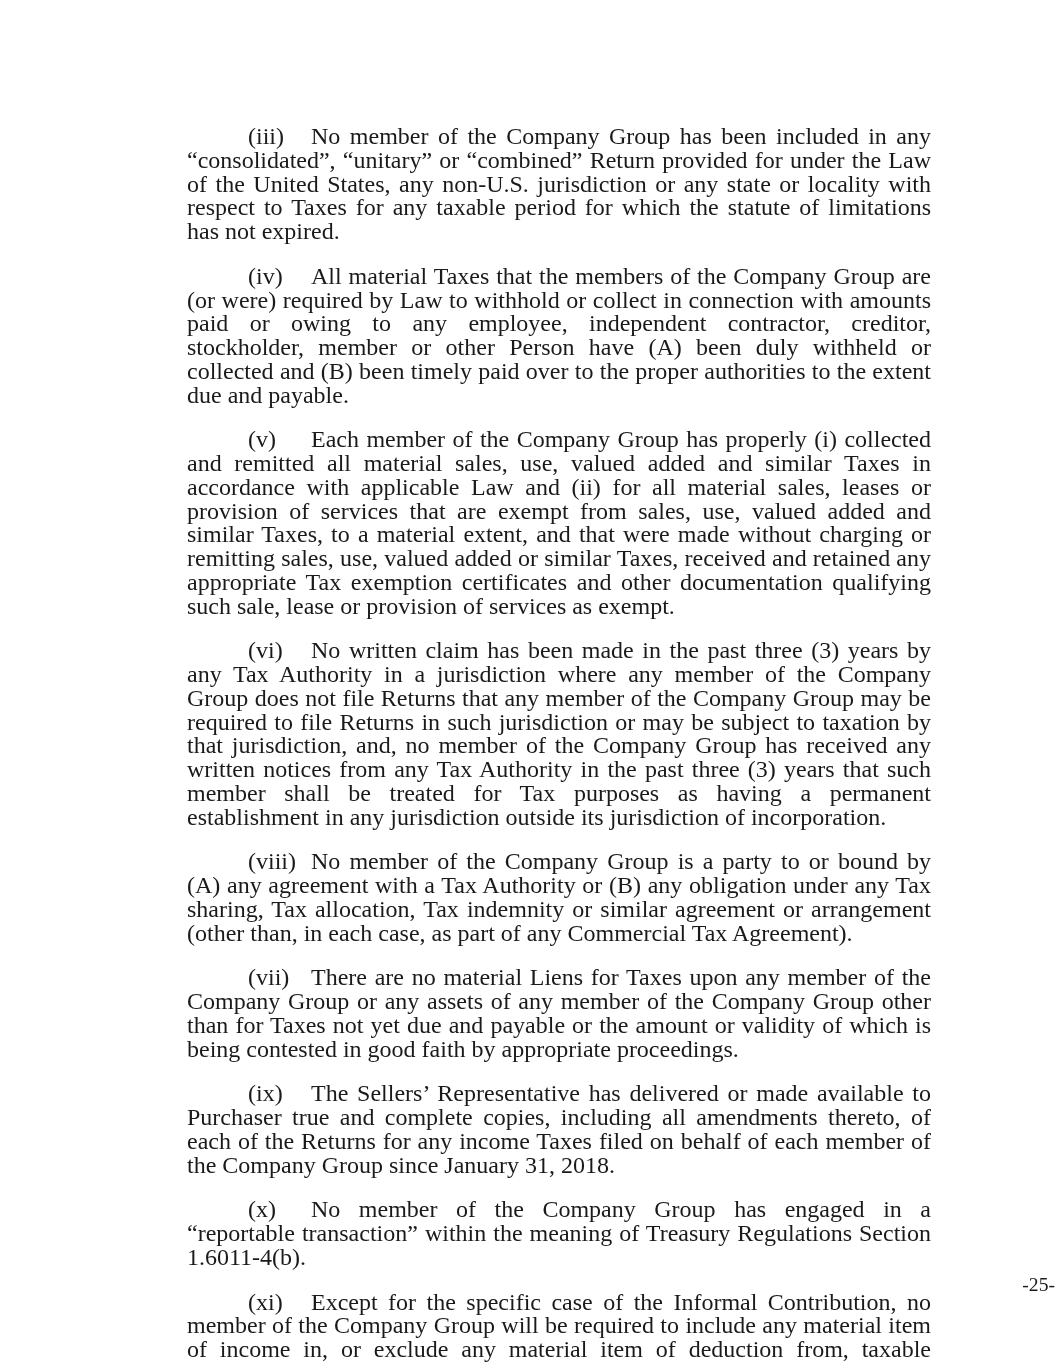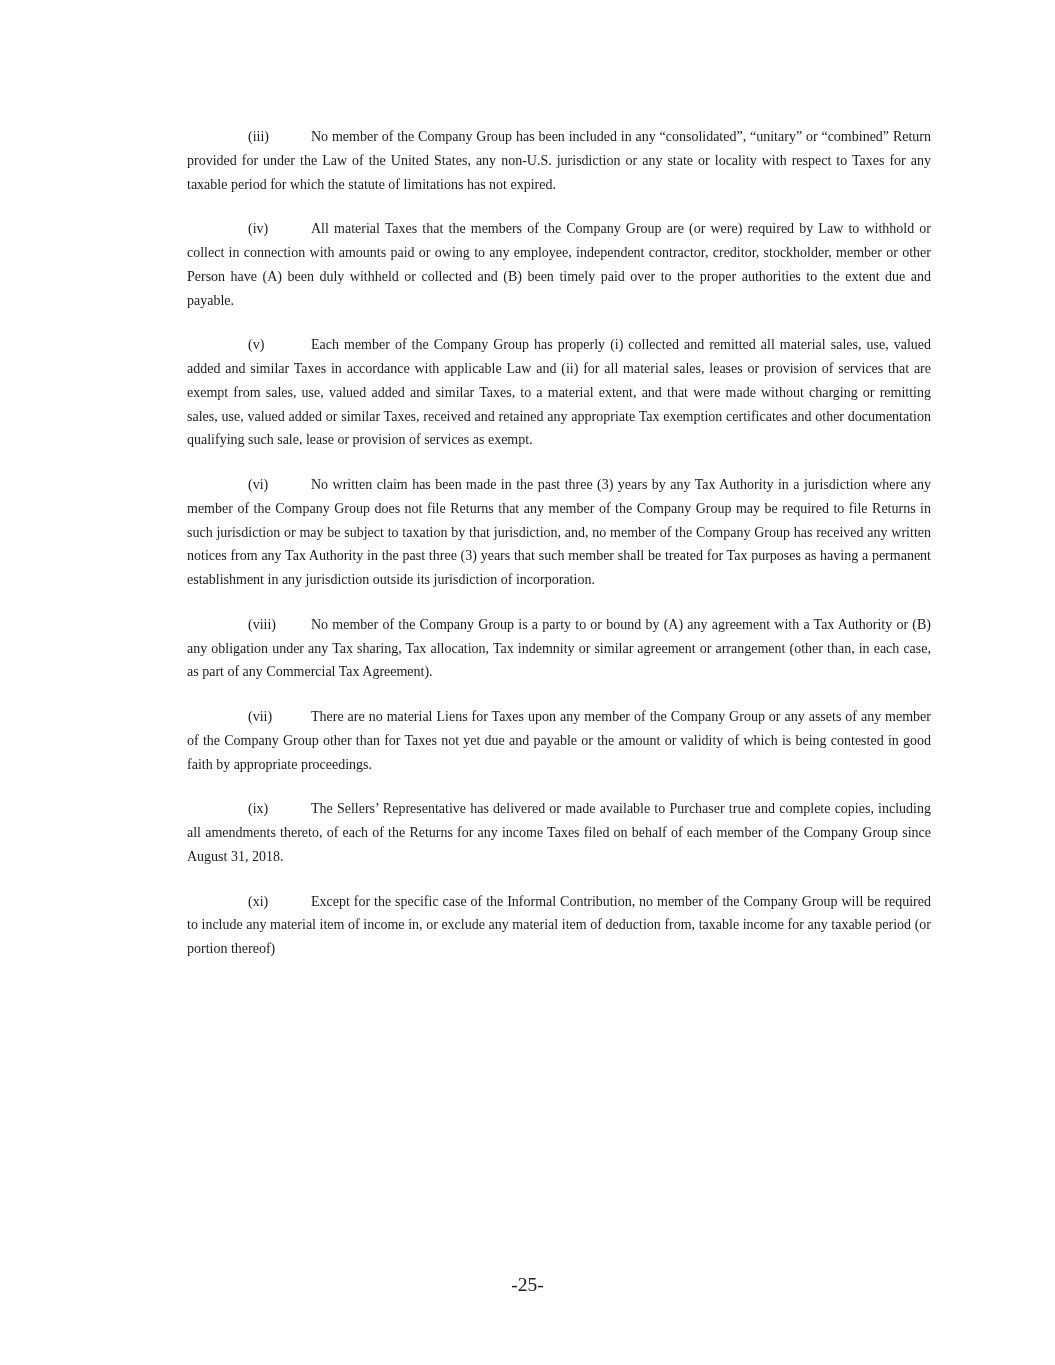--- a/index.html
+++ b/index.html
@@ -15,56 +15,57 @@
       font-family: "Liberation Serif", "DejaVu Serif", serif;
       color: #1a1a1a;
     }
     .page {
       position: absolute;
       left: 187px;
       top: 125px;
       width: 744px;
     }
     .para {
-      font-size: 14px;
+      font-size: 24px;
       line-height: 23.75px;
       text-align: justify;
       margin: 0 0 21px 0;
       text-indent: 61px;
     }
     .para .label {
       display: inline-block;
       width: 63px;
       text-indent: 0;
     }
     .page-number {
       position: absolute;
       left: 0;
       width: 1055px;
       top: 1273px;
-      text-align: center;
+      text-align: right;
       font-size: 19.6px;
       line-height: 24px;
     }
   </style>
 </head>
 <body>
 
 <div class="page">
   <p class="para"><span class="label">(iii)</span><span>No member of the Company Group has been included in any “consolidated”, “unitary” or “combined” Return provided for under the Law of the United States, any non-U.S. jurisdiction or any state or locality with respect to Taxes for any taxable period for which the statute of limitations has not expired.</span></p>
 
   <p class="para"><span class="label">(iv)</span><span>All material Taxes that the members of the Company Group are (or were) required by Law to withhold or collect in connection with amounts paid or owing to any employee, independent contractor, creditor, stockholder, member or other Person have (A) been duly withheld or collected and (B) been timely paid over to the proper authorities to the extent due and payable.</span></p>
 
   <p class="para"><span class="label">(v)</span><span>Each member of the Company Group has properly (i) collected and remitted all material sales, use, valued added and similar Taxes in accordance with applicable Law and (ii) for all material sales, leases or provision of services that are exempt from sales, use, valued added and similar Taxes, to a material extent, and that were made without charging or remitting sales, use, valued added or similar Taxes, received and retained any appropriate Tax exemption certificates and other documentation qualifying such sale, lease or provision of services as exempt.</span></p>
 
   <p class="para"><span class="label">(vi)</span><span>No written claim has been made in the past three (3) years by any Tax Authority in a jurisdiction where any member of the Company Group does not file Returns that any member of the Company Group may be required to file Returns in such jurisdiction or may be subject to taxation by that jurisdiction, and, no member of the Company Group has received any written notices from any Tax Authority in the past three (3) years that such member shall be treated for Tax purposes as having a permanent establishment in any jurisdiction outside its jurisdiction of incorporation.</span></p>
 
   <p class="para"><span class="label">(viii)</span><span>No member of the Company Group is a party to or bound by (A) any agreement with a Tax Authority or (B) any obligation under any Tax sharing, Tax allocation, Tax indemnity or similar agreement or arrangement (other than, in each case, as part of any Commercial Tax Agreement).</span></p>
 
   <p class="para"><span class="label">(vii)</span><span>There are no material Liens for Taxes upon any member of the Company Group or any assets of any member of the Company Group other than for Taxes not yet due and payable or the amount or validity of which is being contested in good faith by appropriate proceedings.</span></p>
 
-  <p class="para"><span class="label">(ix)</span><span>The Sellers’ Representative has delivered or made available to Purchaser true and complete copies, including all amendments thereto, of each of the Returns for any income Taxes filed on behalf of each member of the Company Group since August 31, 2018.</span></p>
+  <p class="para"><span class="label">(ix)</span><span>The Sellers’ Representative has delivered or made available to Purchaser true and complete copies, including all amendments thereto, of each of the Returns for any income Taxes filed on behalf of each member of the Company Group since January 31, 2018.</span></p>
 
+  <p class="para"><span class="label">(x)</span><span>No member of the Company Group has engaged in a “reportable transaction” within the meaning of Treasury Regulations Section 1.6011-4(b).</span></p>
 
   <p class="para"><span class="label">(xi)</span><span>Except for the specific case of the Informal Contribution, no  member of the Company Group will be required to include any material item of income in, or exclude any material item of deduction from, taxable income for any taxable period (or portion thereof)</span></p>
 </div>
 
 <div class="page-number">-25-</div>
 
 </body></html>

